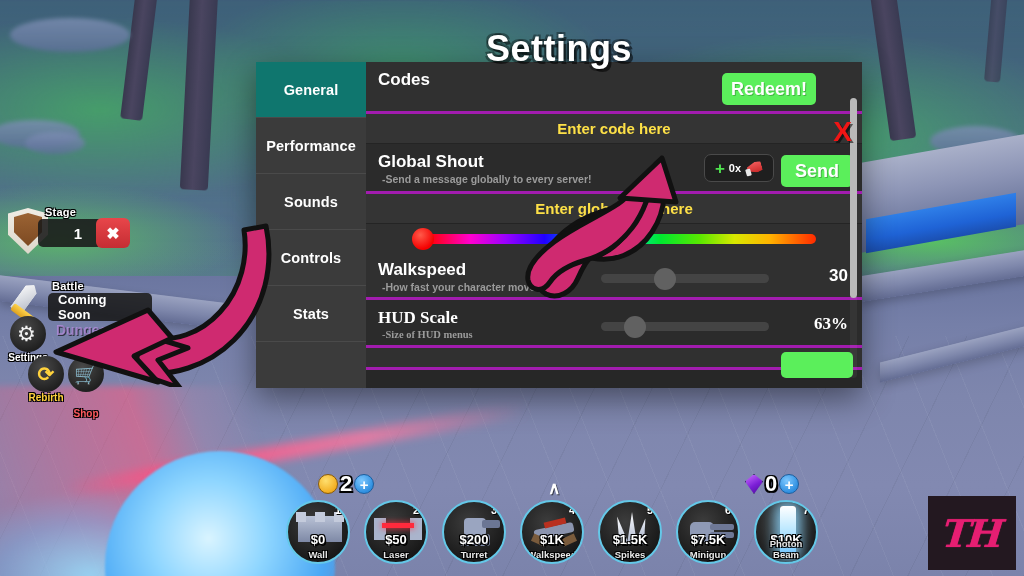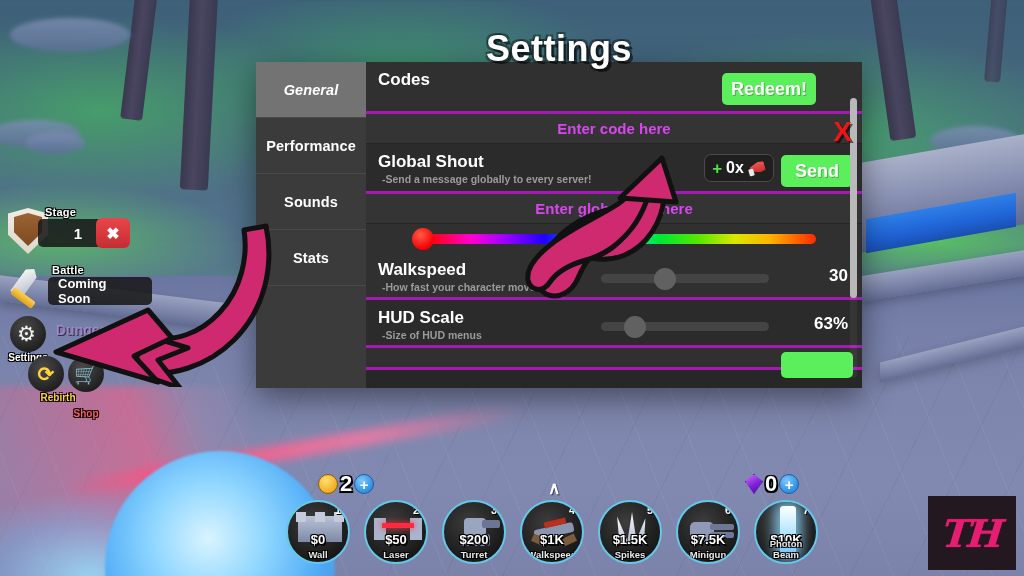--- a/index.html
+++ b/index.html
@@ -201,21 +201,21 @@
   #sidebar {
     position: absolute; left: 0; top: 0; width: 110px; height: 326px;
     background: #3b3b3b;
   }
   .tab {
     height: 56px; display: flex; align-items: center; justify-content: center;
     color: #fff; font-size: 14.5px; font-weight: bold;
     border-bottom: 1px solid #4a4a4a;
     cursor: pointer; letter-spacing: .1px;
   }
-  .tab.active { background: #737373; font-style: italic; }
+  .tab.active { background: #0f766e; }
 
   #content {
     position: absolute; left: 110px; top: 0; right: 0; bottom: 0;
     background: #272727;
     overflow: hidden;
   }
   .row {
     position: relative;
     background: #303030;
     border-bottom: 3px solid #a21caf;
@@ -226,41 +226,41 @@
     font-size: 17px; font-weight: bold; color: #fff;
   }
   .row-sub {
     position: absolute; left: 16px; top: 29px;
     font-size: 10.5px; font-weight: bold; color: #9b9b9b;
   }
   .row-sub a { color: #33a8ff; text-decoration: none; }
   .input-bar {
     height: 30px; background: #343434;
     display: flex; align-items: center; justify-content: center;
-    color: #d946ef; font-size: 15px; font-weight: bold;
+    color: #fde047; font-size: 15px; font-weight: bold;
     border-bottom: 1px solid #242424;
     cursor: text;
   }
   .green-btn {
     position: absolute;
     background: #5bef5b;
     border-radius: 5px;
     display: flex; align-items: center; justify-content: center;
     color: #ffffff; font-weight: bold; font-size: 18px;
     text-shadow: 1px 1px 0 rgba(0,0,0,.25);
     cursor: pointer;
   }
   .shout-counter {
     position: absolute; right: 88px; top: 10px;
     width: 70px; height: 28px;
     background: #1f1f1f; border: 1px solid #4a4a4a; border-radius: 7px;
     display: flex; align-items: center; justify-content: center; gap: 4px;
   }
   .plus-glyph { color: #4ee24e; font-size: 17px; font-weight: bold; line-height: 1; }
-  .shout-count { color: #fff; font-size: 16px; font-weight: bold; }
+  .shout-count { color: #fff; font-size: 11px; font-weight: bold; }
   .megaphone {
     position: relative; width: 18px; height: 15px;
   }
   .megaphone .horn {
     position: absolute; left: 2px; top: 1px; width: 15px; height: 11px;
     background: linear-gradient(180deg, #f05a5a 0%, #c92a2a 100%);
     clip-path: polygon(0% 32%, 62% 0%, 100% 12%, 100% 88%, 62% 100%, 0% 68%);
     transform: rotate(-16deg);
   }
   .megaphone .handle {
@@ -423,57 +423,58 @@
   <div class="orb-glow"></div>
 
   <div id="left-hud">
     <div class="hud-row">
       <div class="hud-icon-shield"></div>
       <div class="hud-label">Stage</div>
       <div class="hud-pill">1</div>
       <div class="hud-x-badge">✖</div>
     </div>
 
-    <div class="hud-row" style="margin-top:14px;">
+    <div class="hud-row" style="margin-top:30px;">
       <div class="hud-icon-sword">
         <div class="blade"></div>
           <div class="guard"></div>
       </div>
       <div class="hud-label" style="left:52px;">Battle</div>
       <div class="hud-pill small" style="left:48px;min-width:104px;">Coming Soon</div>
     </div>
 
     <div class="dungeons-faded">Dungeons</div>
 
     <div class="hud-round" style="left:10px;top:110px;">
       <span class="gear-glyph">⚙</span>
     </div>
     <div class="hud-round-label lbl-settings" style="left:-9px;top:146px;">Settings</div>
 
     <div class="hud-round" style="left:28px;top:150px;">
       <span class="rebirth-glyph">⟳</span>
     </div>
-    <div class="hud-round-label lbl-rebirth" style="left:21px;top:186px;">Rebirth</div>
+    <div class="hud-round-label lbl-rebirth" style="left:9px;top:186px;">Rebirth</div>
 
     <div class="hud-round" style="left:68px;top:150px;">
       <span class="shop-glyph">🛒</span>
     </div>
     <div class="hud-round-label lbl-shop" style="left:49px;top:186px;">Shop</div>
   </div>
 
   <div id="settings-title">Settings</div>
 
   <div id="settings-window">
 
     <div id="close-x">X</div>
 
     <div id="sidebar">
       <div class="tab active">General</div>
       <div class="tab">Performance</div>
       <div class="tab">Sounds</div>
+      <div class="tab">Controls</div>
       <div class="tab">Stats</div>
     </div>
 
     <div id="content">
 
       <div class="row" style="height:52px;">
         <div class="row-title">Codes</div>
         <div class="green-btn" style="right:46px;top:11px;width:94px;height:32px;">Redeem!</div>
       </div>
       <div class="input-bar">Enter code here</div>
@@ -499,21 +500,21 @@
       </div>
 
       <div class="row" style="height:48px;">
         <div class="row-title">Walkspeed</div>
         <div class="row-sub">-How fast your character moves</div>
         <div class="slider-track" style="left:235px;width:168px;"></div>
         <div class="slider-knob" style="left:288px;"></div>
         <div class="slider-value">30</div>
       </div>
 
-      <div class="row alt" style="height:48px;">
+      <div class="row alt" style="height:48px;font-family:Liberation Serif, serif;">
         <div class="row-title">HUD Scale</div>
         <div class="row-sub">-Size of HUD menus</div>
         <div class="slider-track" style="left:235px;width:168px;"></div>
         <div class="slider-knob" style="left:258px;"></div>
         <div class="slider-value">63%</div>
       </div>
 
       <div class="row" style="height:22px;">
         <div class="green-btn" style="right:9px;top:4px;width:72px;height:26px;"></div>
       </div>

